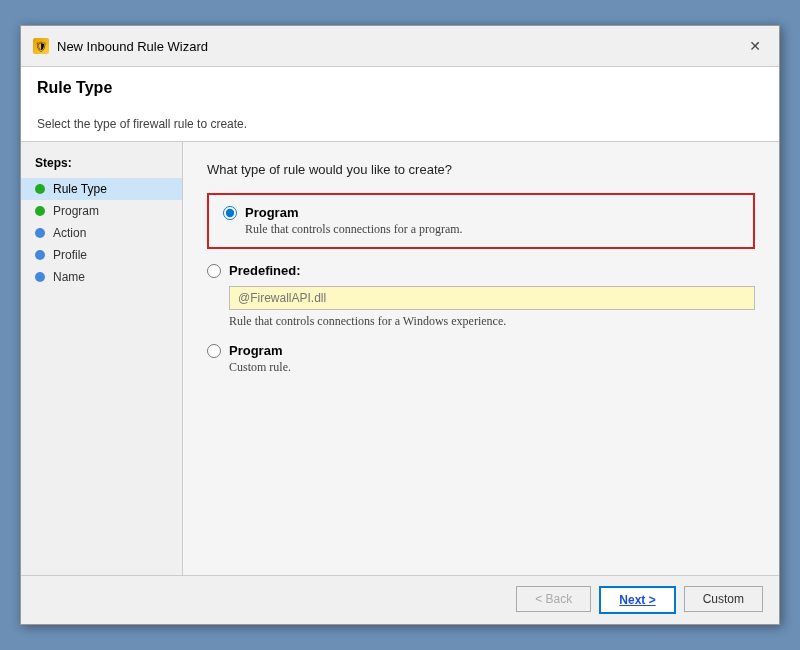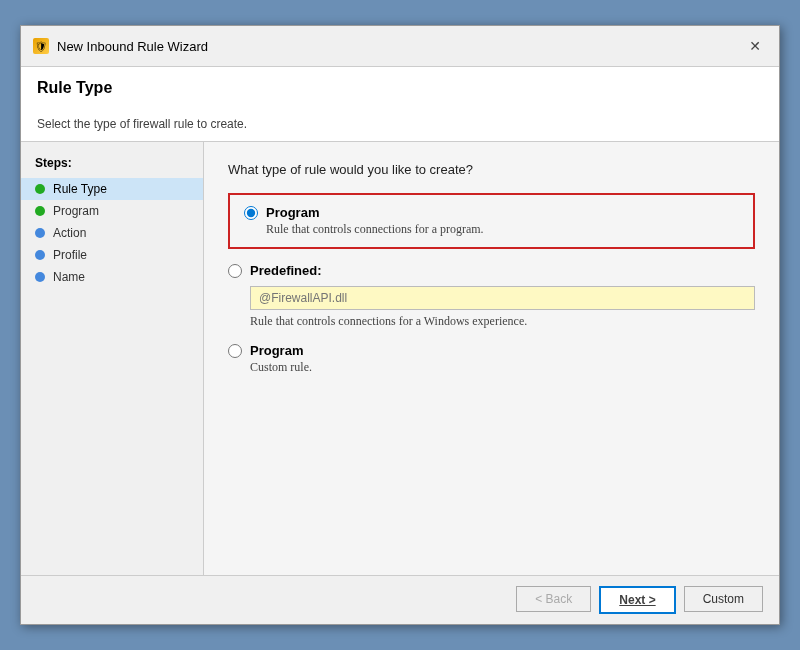--- a/index.html
+++ b/index.html
@@ -74,21 +74,21 @@
       font-size: 12px;
       color: #404040;
       margin-top: 20px;
     }
     .content-area {
       display: flex;
       flex: 1;
       overflow: hidden;
     }
     .sidebar {
-      width: 183px;
+      width: 162px;
       background: #f0f0f0;
       border-right: 1px solid #ccc;
       padding: 10px 0;
     }
     .sidebar-title {
       font-weight: 700;
       font-size: 12px;
       padding: 4px 14px 8px;
       color: #000;
     }
@@ -182,21 +182,21 @@
       cursor: pointer;
       border: 1px solid #aaa;
       background: #f0f0f0;
       color: #333;
       min-width: 70px;
       text-align: center;
     }
     .btn-primary {
       background: white;
       border: 2px solid #0078d4;
-      color: #404040;
+      color: #1d4ed8;
       font-weight: 600;
       text-decoration: underline;
     }
     .btn-disabled {
       color: #aaa;
       cursor: default;
     }
   </style>
 </head>
 <body>

